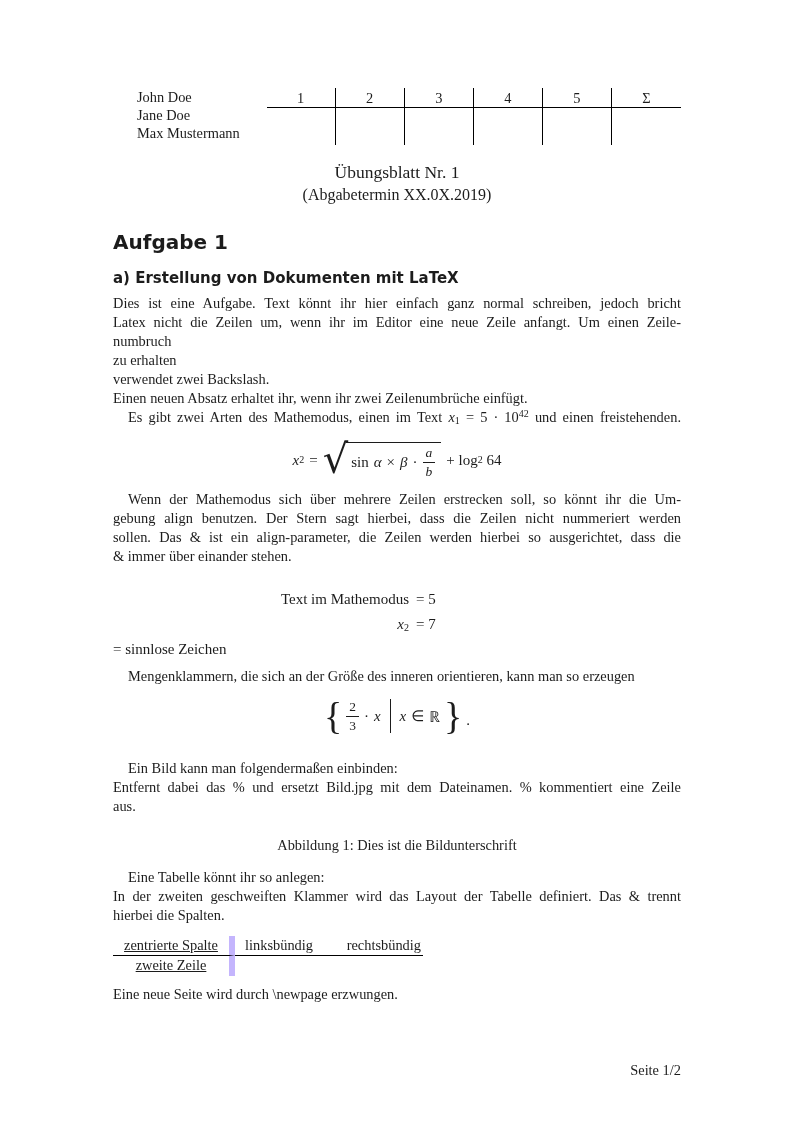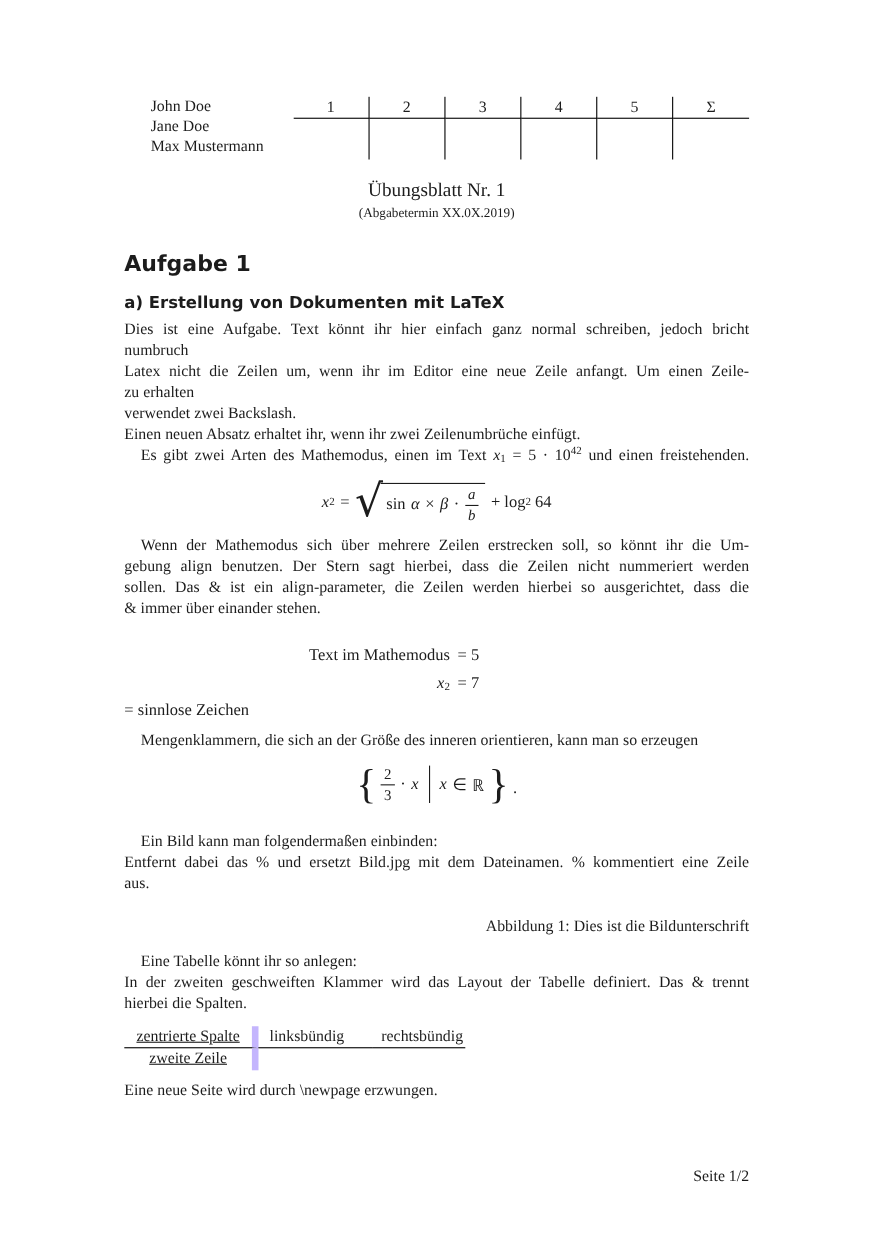--- a/index.html
+++ b/index.html
@@ -17,21 +17,21 @@
   
   .grading{display:flex;margin-top:22px;}
   .names{margin-left:24px;width:131px;line-height:18px;}
   .points{width:419px;display:grid;grid-template-columns:repeat(6,1fr);align-self:flex-start;}
   .pc{box-sizing:border-box;}
   .pc.h{height:20px;line-height:20px;text-align:center;border-bottom:1px solid #000;}
   .pc.b{height:37px;}
   .pc.sep{border-right:1px solid #000;}
   
   .title{text-align:center;margin-top:17px;font-size:17.5px;}
-  .subtitle{text-align:center;margin-top:3px;font-size:12px;}
+  .subtitle{text-align:center;margin-top:3px;font-size:16px;}
   
   .section-heading{font-family:"DejaVu Sans", sans-serif;font-weight:bold;font-size:20px;margin-top:26px;line-height:24px;}
   .subsection-heading{font-family:"DejaVu Sans", sans-serif;font-weight:bold;font-size:15px;margin-top:15px;line-height:18px;}
   
   .para{margin-top:7px;}
   .line{line-height:19px;text-align:left;}
   .j{text-align:justify;text-align-last:justify;}
   .ind{text-indent:15px;}
   .mi{font-style:italic;}
   sub{font-size:10px;vertical-align:-2px;line-height:0;}
@@ -52,21 +52,21 @@
   .ar{text-align:left;}
   
   .set-eq{display:flex;justify-content:center;align-items:center;margin-top:8px;height:44px;font-size:15px;}
   .brace{font-size:38px;line-height:1;font-family:"Liberation Serif",serif;font-weight:normal;}
   .brace.open{margin-right:4px;}
   .brace.close{margin-left:4px;}
   .vbar{width:1px;background:#1c1c1c;height:34px;margin:0 9px;}
   .seg{display:inline-flex;align-items:center;gap:5px;}
   .period{align-self:flex-end;margin:0 0 9px 4px;}
   
-  .caption{text-align:right;margin-top:20px;line-height:19px;}
+  .caption{text-align:center;margin-top:20px;line-height:19px;}
   
   .demo-table{margin-top:11px;width:310px;display:grid;grid-template-columns:122px 104px 84px;line-height:19px;}
   .dt{box-sizing:border-box;height:20px;}
   .dt.r1{border-bottom:1px solid #000;}
   .dt.c1{text-align:center;border-right:6px solid #c4b5fd;text-decoration:underline;}
   .dt.c2{padding-left:10px;}
   .dt.c3{text-align:right;padding-right:2px;}
   
   .footer{position:absolute;right:113px;bottom:44px;font-size:14.4px;}
 </style>
@@ -99,22 +99,22 @@
   </div>
 
   <div class="title">Übungsblatt Nr. 1</div>
   <div class="subtitle">(Abgabetermin XX.0X.2019)</div>
 
   <div class="section-heading">Aufgabe 1</div>
   <div class="subsection-heading">a) Erstellung von Dokumenten mit LaTeX</div>
 
   <div class="para">
     <div class="line j">Dies ist eine Aufgabe. Text könnt ihr hier einfach ganz normal schreiben, jedoch bricht</div>
+    <div class="line j">Latex nicht die Zeilen um, wenn ihr im Editor eine neue Zeile anfangt. Um einen Zeile-</div>
     <div class="line">numbruch</div>
-    <div class="line j">Latex nicht die Zeilen um, wenn ihr im Editor eine neue Zeile anfangt. Um einen Zeile-</div>
     <div class="line">zu erhalten</div>
     <div class="line">verwendet zwei Backslash.</div>
     <div class="line">Einen neuen Absatz erhaltet ihr, wenn ihr zwei Zeilenumbrüche einfügt.</div>
     <div class="line j ind"><span>Es gibt zwei Arten des Mathemodus, einen im Text </span><span class="mi">x</span><sub>1</sub><span> = 5 · 10</span><sup>42</sup><span> und einen freistehenden.</span></div>
   </div>
 
   <div class="display-eq">
     <span class="mi">x</span>
       <sub>2</sub>
     <span class="eqs">=</span>

